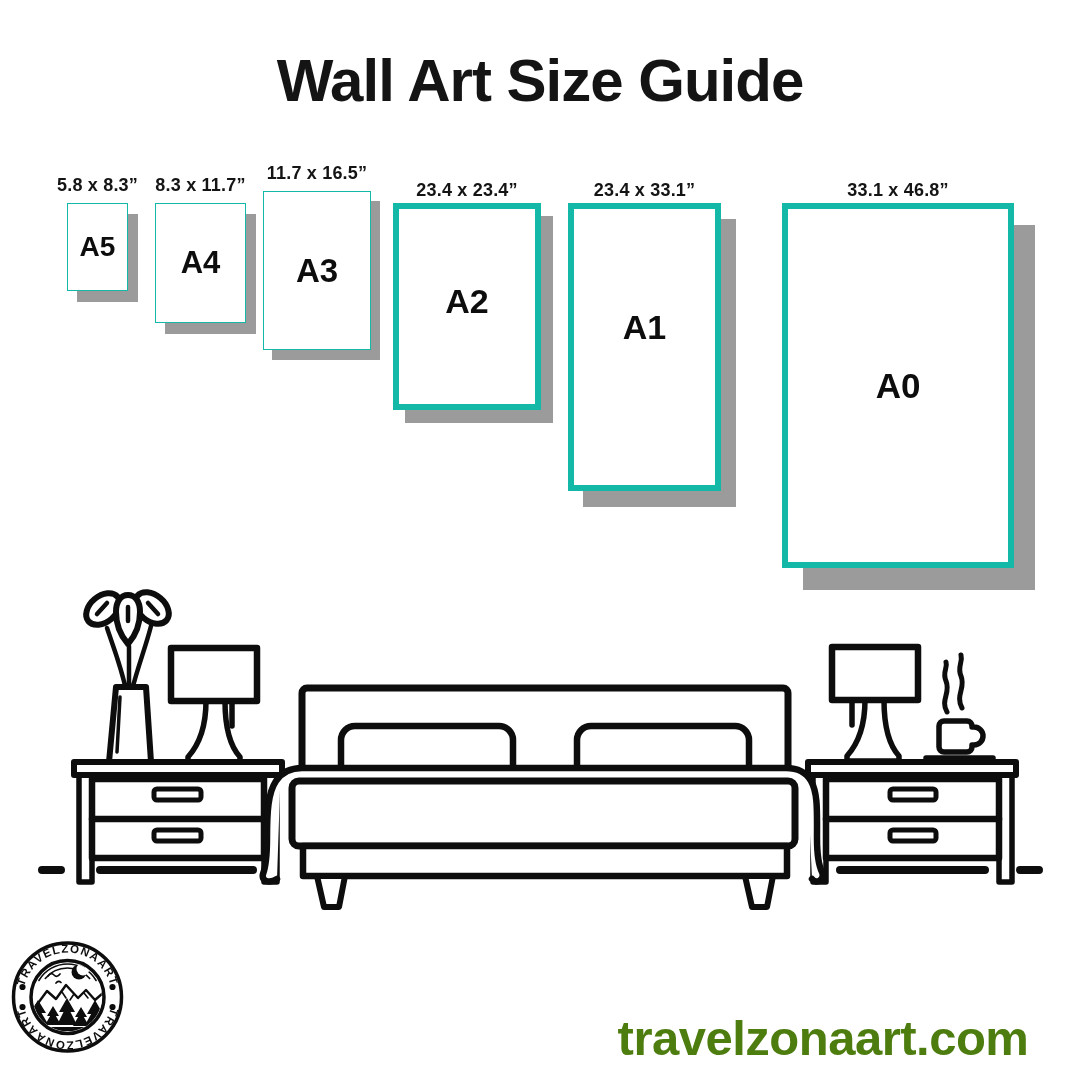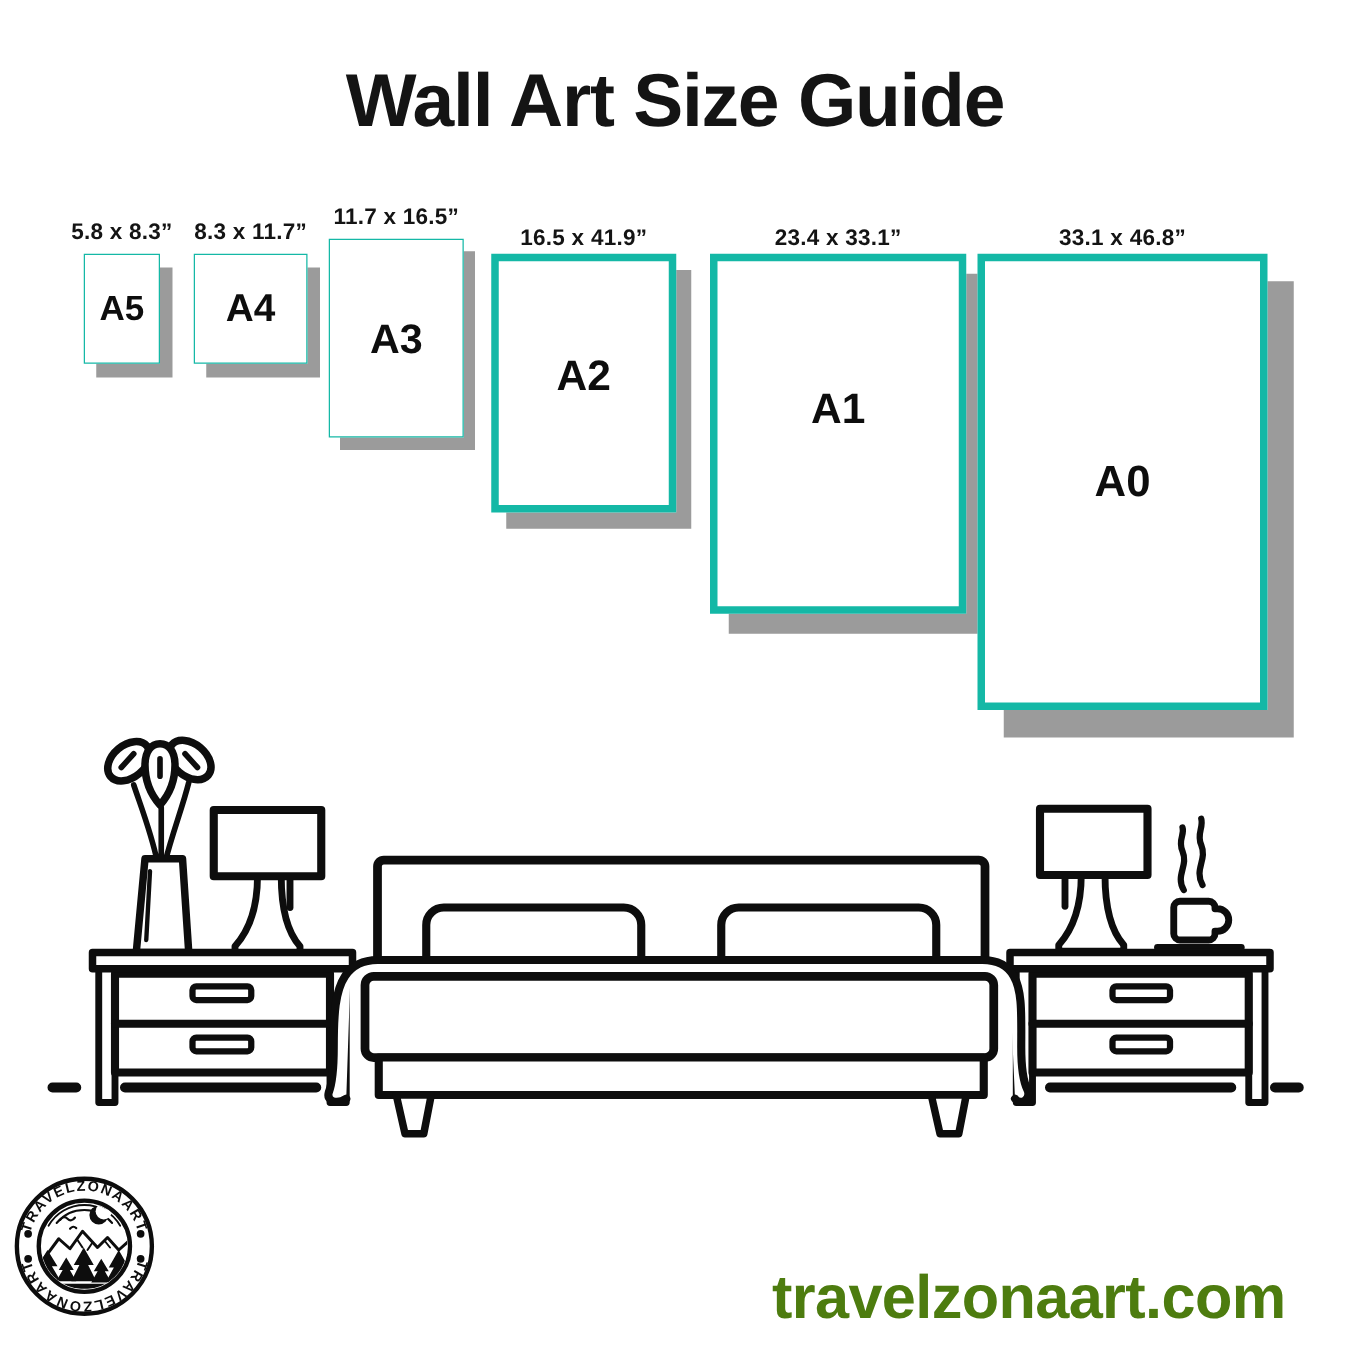--- a/index.html
+++ b/index.html
@@ -13,24 +13,24 @@
   }
   .paper{
     position:absolute;background:#ffffff;border:1px solid #14b8a6;box-sizing:border-box;
     display:flex;align-items:center;justify-content:center;font-weight:bold;color:#0d0d0d;
   }
   .paper .size-label{
     position:absolute;bottom:calc(100% + 8px);left:50%;transform:translateX(-50%);
     font-size:18px;font-weight:bold;letter-spacing:.2px;white-space:nowrap;color:#141414;
   }
   #paper-a5{left:67px;top:203px;width:61px;height:88px;box-shadow:10px 11px 0 #9b9b9b;font-size:28px;}
-  #paper-a4{left:155px;top:203px;width:91px;height:88px;box-shadow:10px 11px 0 #9b9b9b;font-size:31px;}
+  #paper-a4{left:155px;top:203px;width:91px;height:120px;box-shadow:10px 11px 0 #9b9b9b;font-size:31px;}
   #paper-a3{left:263px;top:191px;width:108px;height:159px;box-shadow:9px 10px 0 #9b9b9b;font-size:33px;}
   #paper-a2{left:393px;top:203px;width:148px;height:207px;border-width:6px;box-shadow:12px 13px 0 #9b9b9b;font-size:34px;}
-  #paper-a1{left:568px;top:203px;width:205px;height:288px;border-width:6px;box-shadow:15px 16px 0 #9b9b9b;font-size:34px;}
+  #paper-a1{left:568px;top:203px;width:153px;height:288px;border-width:6px;box-shadow:15px 16px 0 #9b9b9b;font-size:34px;}
   #paper-a0{left:782px;top:203px;width:232px;height:365px;border-width:6px;box-shadow:21px 22px 0 #9b9b9b;font-size:35px;align-items:center;}
   #paper-a1 .code{margin-bottom:40px;}
   #paper-a2 .code{margin-bottom:10px;}
   #bedroom{position:absolute;left:0;top:575px;width:1080px;height:345px;}
   #logo{position:absolute;left:0;top:930px;width:135px;height:130px;}
   #website{
     position:absolute;top:1010px;left:823px;transform:translateX(-50%);
     font-size:49px;font-weight:bold;letter-spacing:-0.5px;color:#4d7c0f;white-space:nowrap;
   }
 </style>
@@ -47,21 +47,21 @@
   </div>
   <div class="paper" id="paper-a4">
     <span class="size-label">8.3 x 11.7”</span>
     <span class="code">A4</span>
   </div>
   <div class="paper" id="paper-a3">
     <span class="size-label">11.7 x 16.5”</span>
     <span class="code">A3</span>
   </div>
   <div class="paper" id="paper-a2">
-    <span class="size-label">16.5 x 41.9”</span>
+    <span class="size-label">23.4 x 23.4”</span>
     <span class="code">A2</span>
   </div>
   <div class="paper" id="paper-a1">
     <span class="size-label">23.4 x 33.1”</span>
     <span class="code">A1</span>
   </div>
   <div class="paper" id="paper-a0">
     <span class="size-label">33.1 x 46.8”</span>
     <span class="code">A0</span>
   </div>

